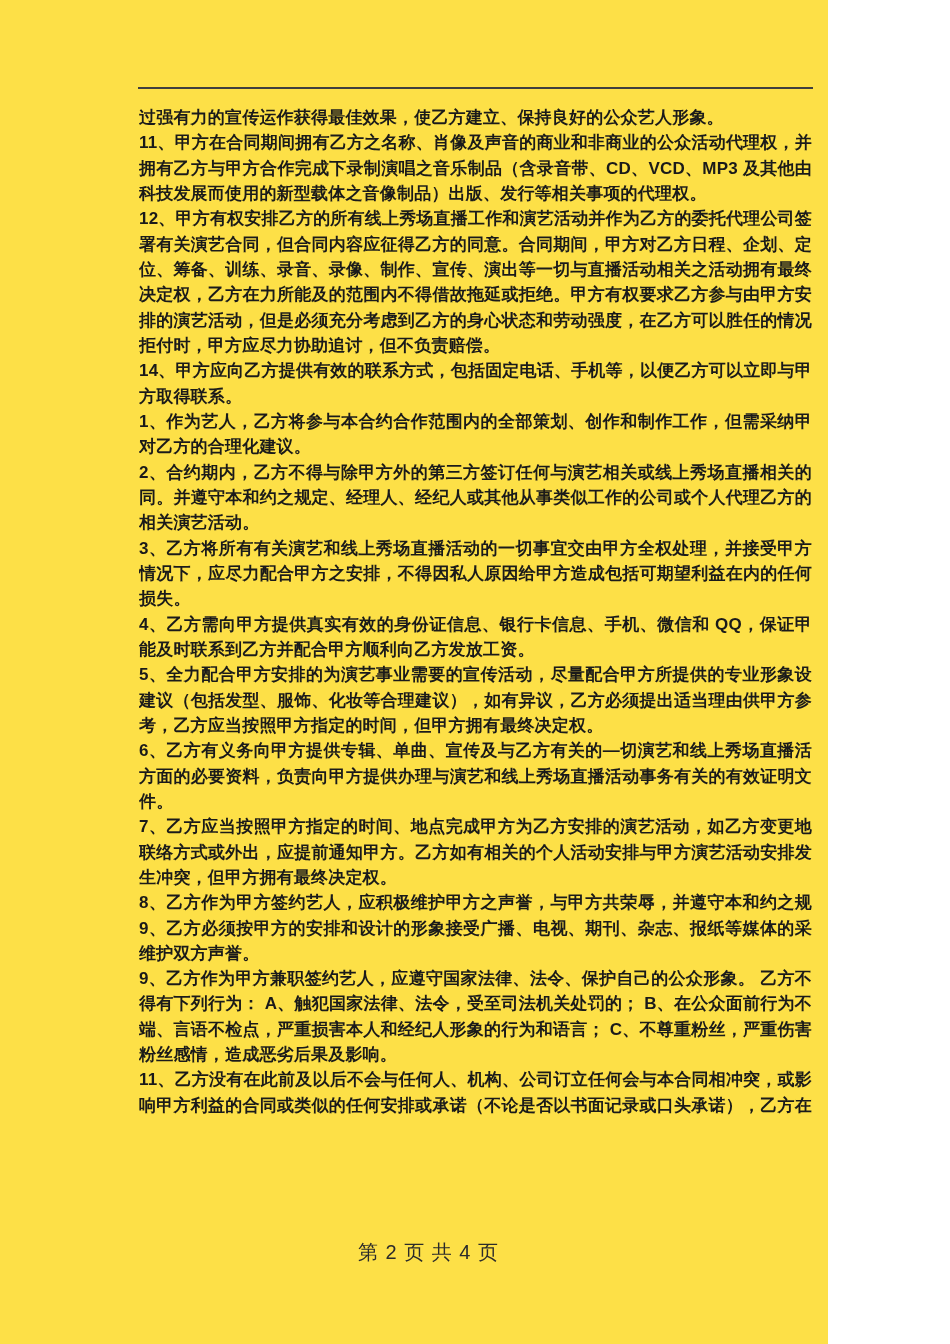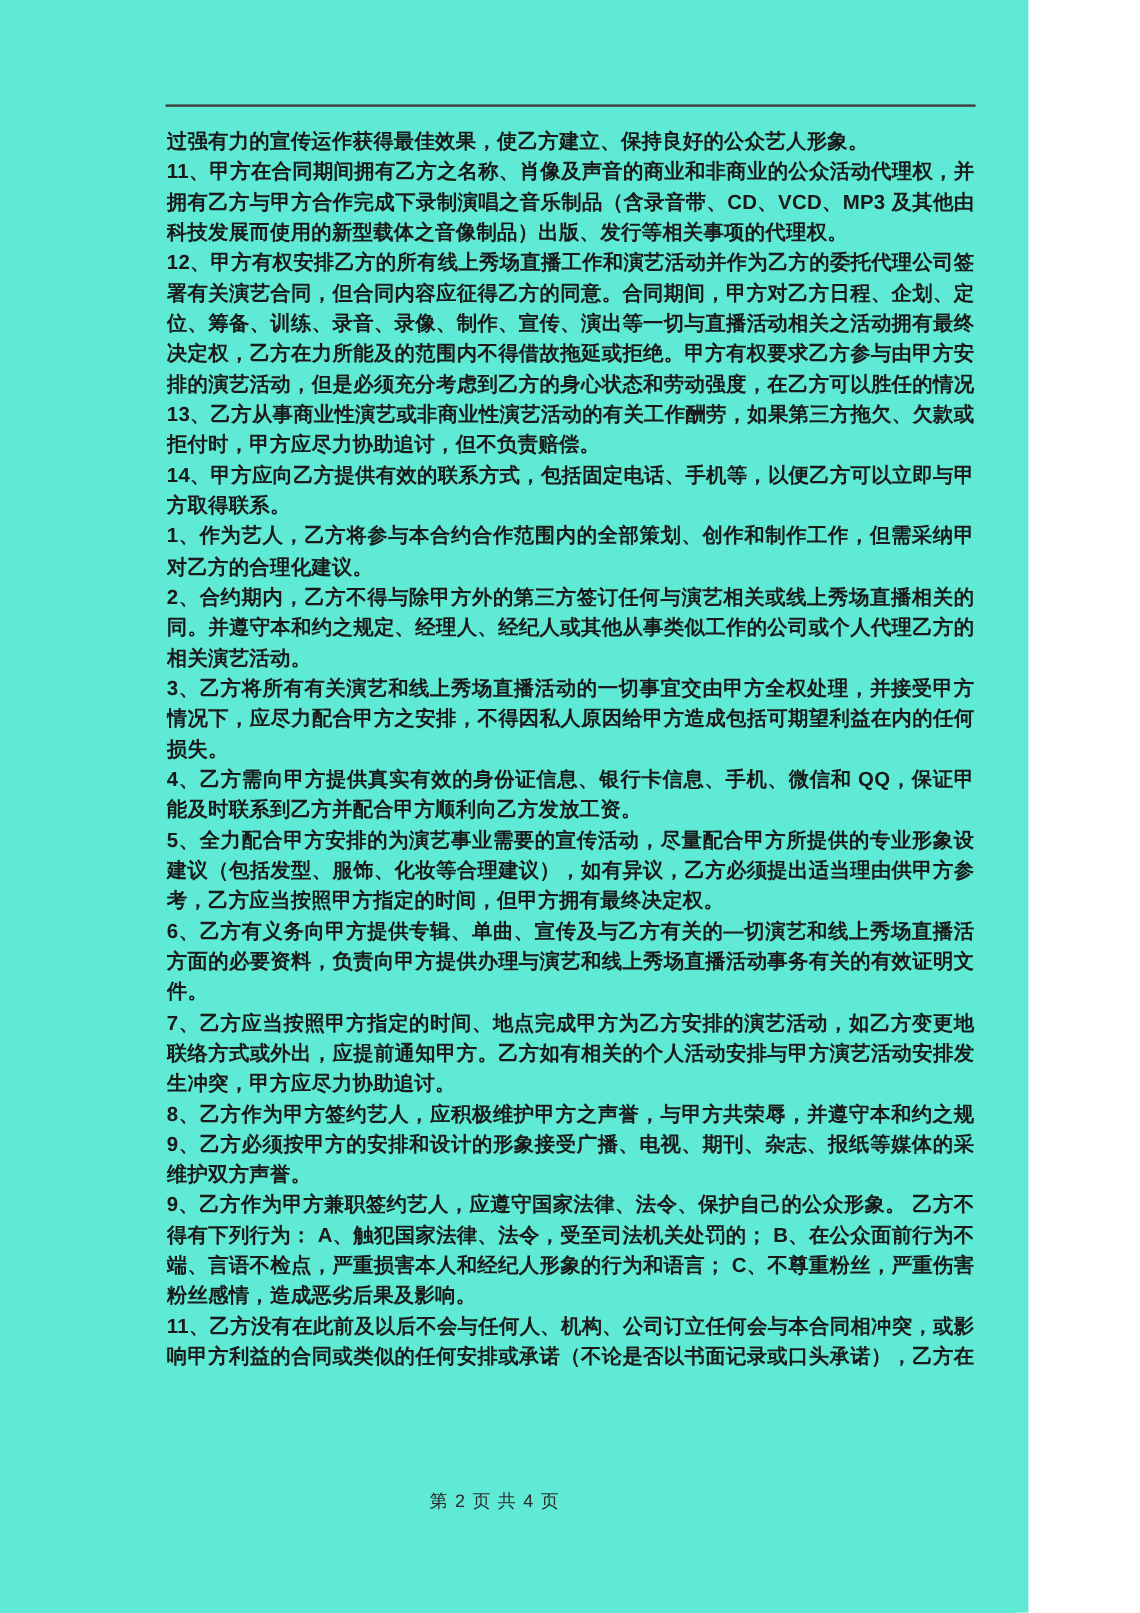--- a/index.html
+++ b/index.html
@@ -4,24 +4,23 @@
 <style>
   html, body {
     margin: 0;
     padding: 0;
     background: #ffffff;
   }
   .page {
     position: relative;
     width: 828px;
     height: 1344px;
-    background: #5eead4;
+    background: #fde047;
     overflow: hidden;
     font-family: "Liberation Sans", "DejaVu Sans", sans-serif;
-    padding-left: 29px;
   }
   .header-rule {
     position: absolute;
     left: 138px;
     top: 87px;
     width: 675px;
     height: 2px;
     background: #3f3f3f;
   }
   .body-text {
@@ -45,21 +44,21 @@
     text-align-last: justify;
     text-justify: inter-character;
   }
   .latin {
     font-weight: 800;
   }
   .footer {
     position: absolute;
     left: 358px;
     top: 1243px;
-    font-size: 15px;
+    font-size: 20px;
     line-height: 18px;
     color: #2b2b2b;
     font-weight: 400;
     letter-spacing: 1px;
   }
 </style>
 </head>
 <body>
 
 <div class="page">
@@ -67,21 +66,20 @@
   <div class="body-text">
       <div class="line">过强有力的宣传运作获得最佳效果，使乙方建立、保持良好的公众艺人形象。</div>
       <div class="line j"><span class="latin">11</span>、甲方在合同期间拥有乙方之名称、肖像及声音的商业和非商业的公众活动代理权，并</div>
       <div class="line j">拥有乙方与甲方合作完成下录制演唱之音乐制品（含录音带、<span class="latin">CD</span>、<span class="latin">VCD</span>、<span class="latin">MP3</span> 及其他由于</div>
       <div class="line">科技发展而使用的新型载体之音像制品）出版、发行等相关事项的代理权。</div>
       <div class="line j"><span class="latin">12</span>、甲方有权安排乙方的所有线上秀场直播工作和演艺活动并作为乙方的委托代理公司签</div>
       <div class="line j">署有关演艺合同，但合同内容应征得乙方的同意。合同期间，甲方对乙方日程、企划、定</div>
       <div class="line j">位、筹备、训练、录音、录像、制作、宣传、演出等一切与直播活动相关之活动拥有最终</div>
       <div class="line j">决定权，乙方在力所能及的范围内不得借故拖延或拒绝。甲方有权要求乙方参与由甲方安</div>
       <div class="line j">排的演艺活动，但是必须充分考虑到乙方的身心状态和劳动强度，在乙方可以胜任的情况</div>
-      <div class="line j"><span class="latin">13</span>、乙方从事商业性演艺或非商业性演艺活动的有关工作酬劳，如果第三方拖欠、欠款或</div>
       <div class="line">拒付时，甲方应尽力协助追讨，但不负责赔偿。</div>
       <div class="line j"><span class="latin">14</span>、甲方应向乙方提供有效的联系方式，包括固定电话、手机等，以便乙方可以立即与甲</div>
       <div class="line">方取得联系。</div>
       <div class="line j"><span class="latin">1</span>、作为艺人，乙方将参与本合约合作范围内的全部策划、创作和制作工作，但需采纳甲方</div>
       <div class="line">对乙方的合理化建议。</div>
       <div class="line j"><span class="latin">2</span>、合约期内，乙方不得与除甲方外的第三方签订任何与演艺相关或线上秀场直播相关的合</div>
       <div class="line j">同。并遵守本和约之规定、经理人、经纪人或其他从事类似工作的公司或个人代理乙方的</div>
       <div class="line">相关演艺活动。</div>
       <div class="line j"><span class="latin">3</span>、乙方将所有有关演艺和线上秀场直播活动的一切事宜交由甲方全权处理，并接受甲方的</div>
       <div class="line j">情况下，应尽力配合甲方之安排，不得因私人原因给甲方造成包括可期望利益在内的任何</div>
@@ -89,21 +87,21 @@
       <div class="line j"><span class="latin">4</span>、乙方需向甲方提供真实有效的身份证信息、银行卡信息、手机、微信和 <span class="latin">QQ</span>，保证甲方</div>
       <div class="line">能及时联系到乙方并配合甲方顺利向乙方发放工资。</div>
       <div class="line j"><span class="latin">5</span>、全力配合甲方安排的为演艺事业需要的宣传活动，尽量配合甲方所提供的专业形象设计</div>
       <div class="line j">建议（包括发型、服饰、化妆等合理建议），如有异议，乙方必须提出适当理由供甲方参</div>
       <div class="line">考，乙方应当按照甲方指定的时间，但甲方拥有最终决定权。</div>
       <div class="line j"><span class="latin">6</span>、乙方有义务向甲方提供专辑、单曲、宣传及与乙方有关的—切演艺和线上秀场直播活动</div>
       <div class="line j">方面的必要资料，负责向甲方提供办理与演艺和线上秀场直播活动事务有关的有效证明文</div>
       <div class="line">件。</div>
       <div class="line j"><span class="latin">7</span>、乙方应当按照甲方指定的时间、地点完成甲方为乙方安排的演艺活动，如乙方变更地址、</div>
       <div class="line j">联络方式或外出，应提前通知甲方。乙方如有相关的个人活动安排与甲方演艺活动安排发</div>
-      <div class="line">生冲突，甲方应尽力协助追讨。</div>
+      <div class="line">生冲突，但甲方拥有最终决定权。</div>
       <div class="line j"><span class="latin">8</span>、乙方作为甲方签约艺人，应积极维护甲方之声誉，与甲方共荣辱，并遵守本和约之规定。</div>
       <div class="line j"><span class="latin">9</span>、乙方必须按甲方的安排和设计的形象接受广播、电视、期刊、杂志、报纸等媒体的采访、</div>
       <div class="line">维护双方声誉。</div>
       <div class="line j"><span class="latin">9</span>、乙方作为甲方兼职签约艺人，应遵守国家法律、法令、保护自己的公众形象。 乙方不</div>
       <div class="line j">得有下列行为： <span class="latin">A</span>、触犯国家法律、法令，受至司法机关处罚的； <span class="latin">B</span>、在公众面前行为不</div>
       <div class="line j">端、言语不检点，严重损害本人和经纪人形象的行为和语言； <span class="latin">C</span>、不尊重粉丝，严重伤害</div>
       <div class="line">粉丝感情，造成恶劣后果及影响。</div>
       <div class="line j"><span class="latin">11</span>、乙方没有在此前及以后不会与任何人、机构、公司订立任何会与本合同相冲突，或影</div>
       <div class="line j">响甲方利益的合同或类似的任何安排或承诺（不论是否以书面记录或口头承诺），乙方在</div>
     </div>

